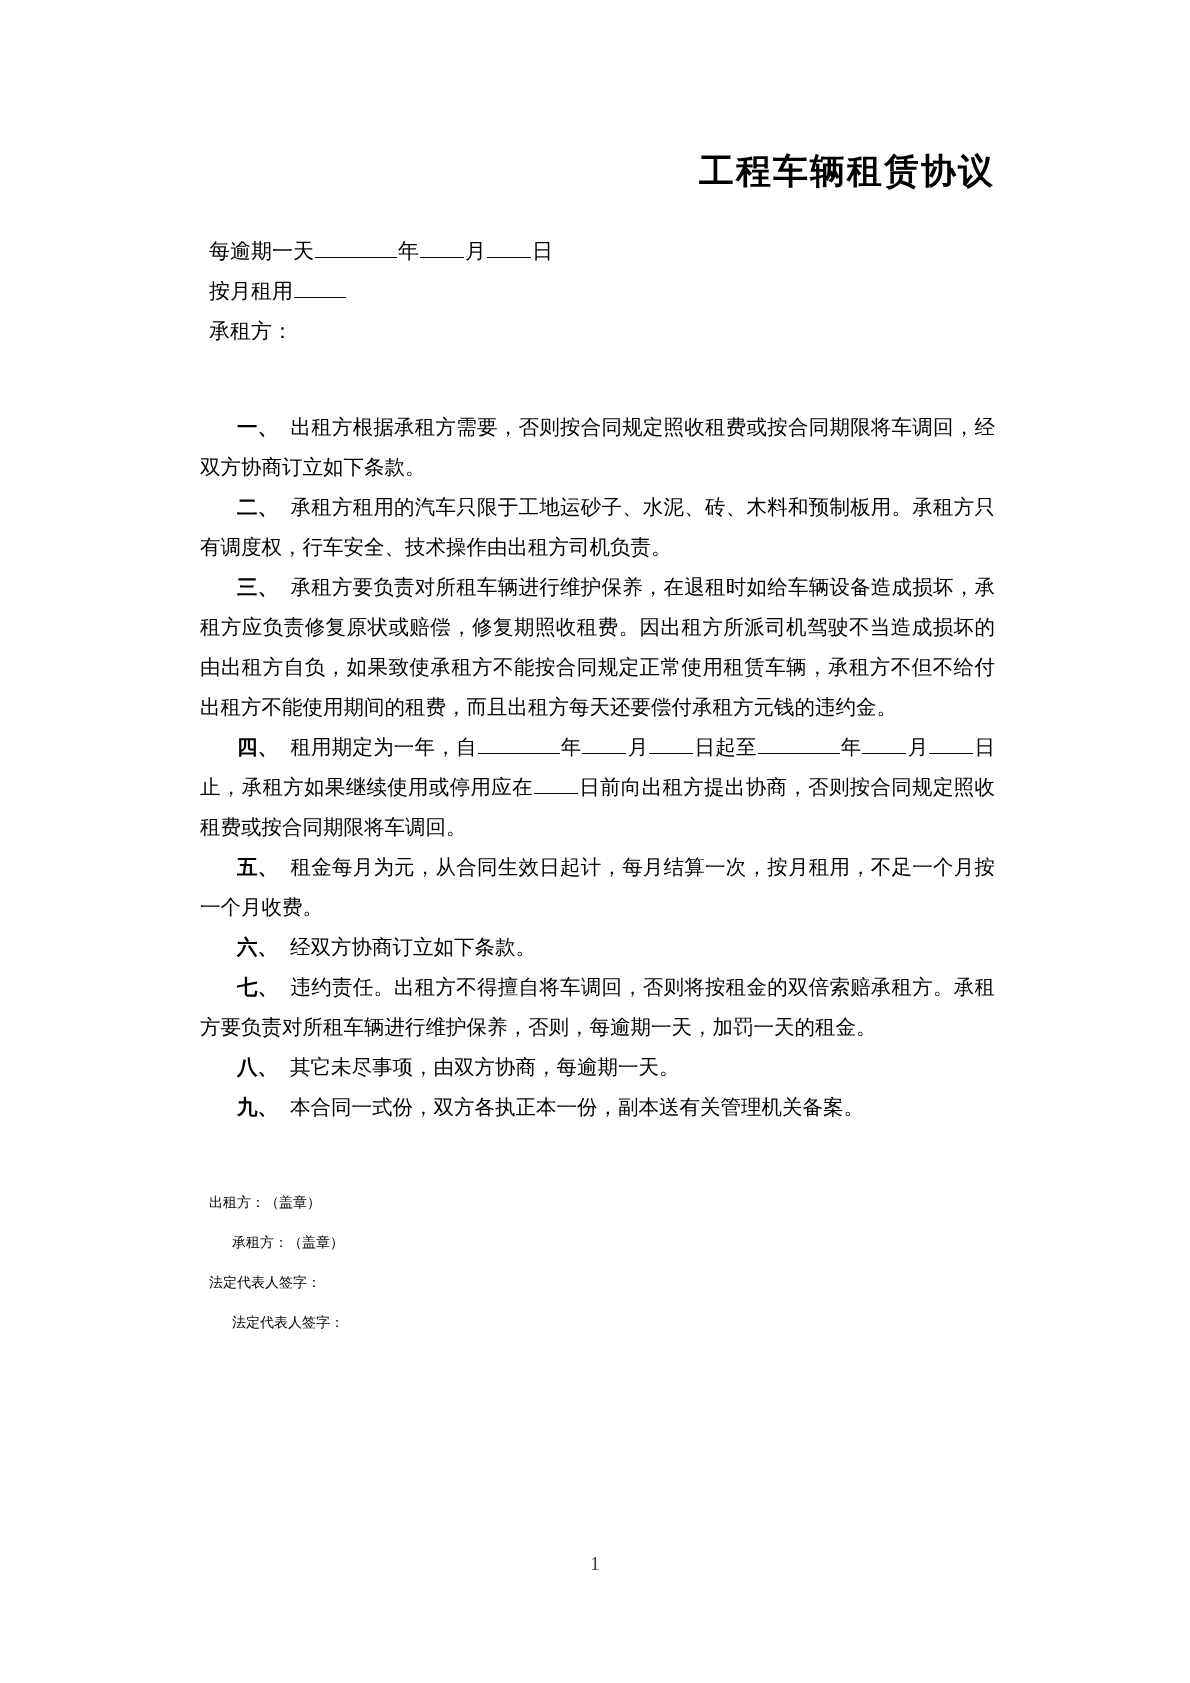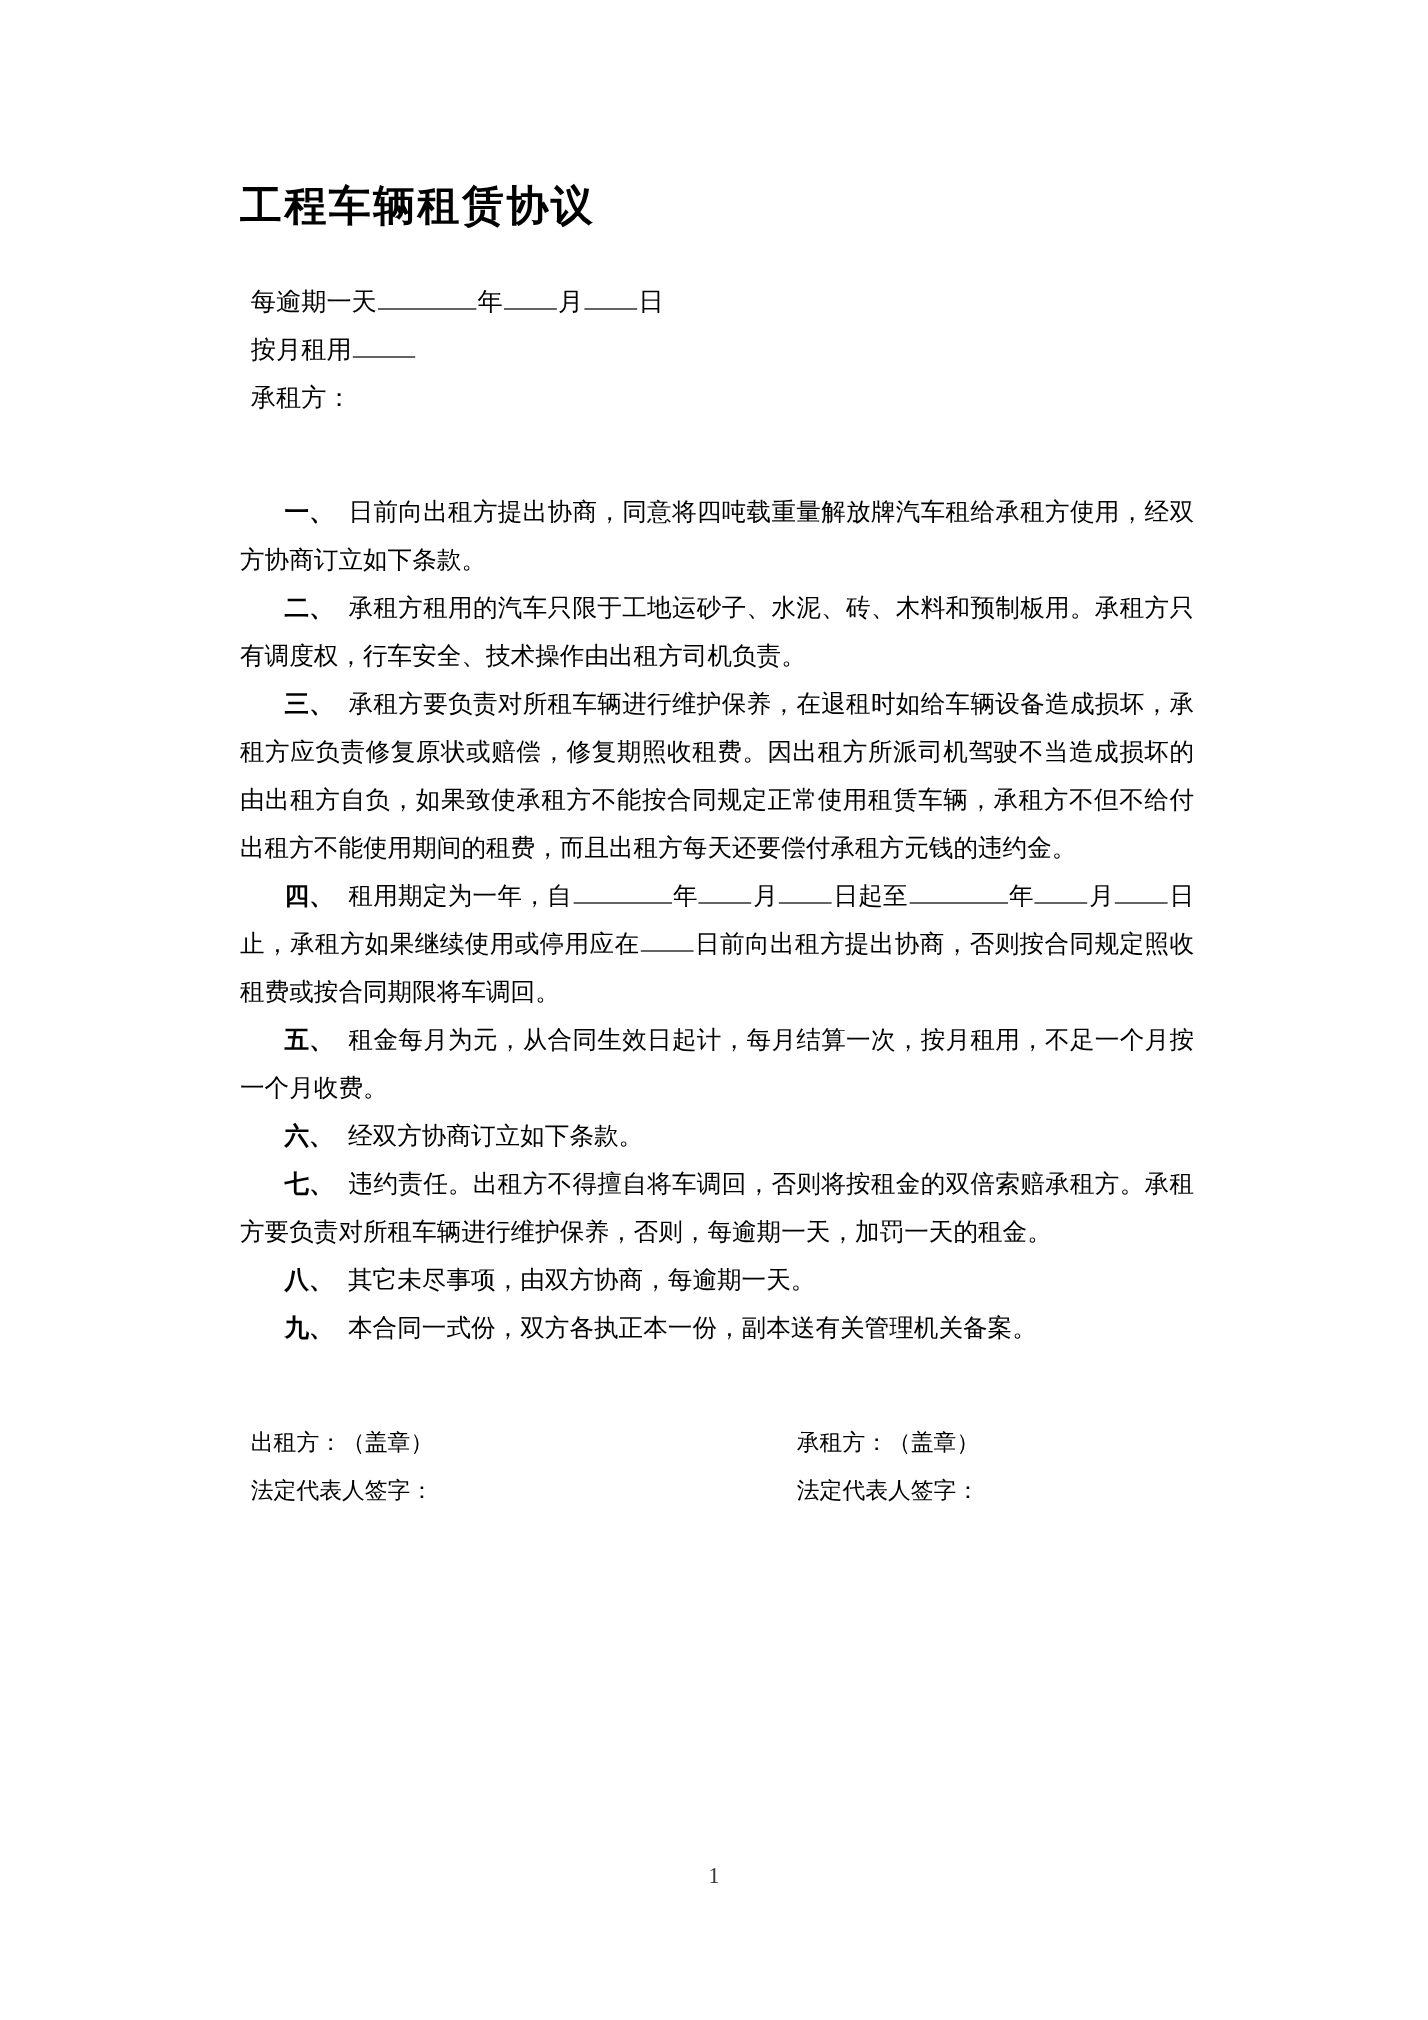--- a/index.html
+++ b/index.html
@@ -16,21 +16,21 @@
     overflow: hidden;
   }
   .page {
     position: relative;
     width: 1190px;
     height: 1683px;
     box-sizing: border-box;
     padding: 0 195px 0 200px;
   }
   .doc-title {
-    text-align: left;
+    text-align: right;
     font-size: 35px;
     font-weight: bold;
     letter-spacing: 2px;
     margin: 0;
     padding-top: 148px;
     font-family: "Liberation Sans", "DejaVu Sans", sans-serif;
   }
   .header-block {
     margin-top: 36px;
   }
@@ -68,23 +68,24 @@
     font-family: "Liberation Sans", "DejaVu Sans", sans-serif;
     margin-left: 37px;
     margin-right: 12px;
   }
   .sig-block {
     margin-top: 56px;
     padding-left: 9px;
   }
   .sig-row {
     display: flex;
-    font-size: 19px;
+    font-size: 14px;
     line-height: 40px;
     white-space: nowrap;
+    flex-direction: column;
   }
   .sig-col-a { width: 432px; flex: none; }
   .sig-col-b { flex: none; margin-left: 23px; }
   .page-number {
     position: absolute;
     left: 0;
     right: 0;
     top: 1553px;
     text-align: center;
     font-size: 19px;
@@ -103,21 +104,21 @@
     <div class="header-line"><span>每逾期一天</span><span class="blank blank-yr"></span><span>年</span><span class="blank blank-md"></span><span>月</span><span class="blank blank-md"></span><span>日</span></div>
 
     <div class="header-line"><span>按月租用</span><span class="blank blank-num"></span></div>
 
 
     <div class="header-line">承租方：</div>
   </div>
 
   <div class="body-block">
 
-    <p class="clause"><span class="clause-num">一、</span><span>日前向出租方提出协商，同意将四吨载重量解放牌汽车租给承租方使用，经双方协商订立如下条款。</span></p>
+    <p class="clause"><span class="clause-num">一、</span><span>出租方根据承租方需要，否则按合同规定照收租费或按合同期限将车调回，经双方协商订立如下条款。</span></p>
 
     <p class="clause"><span class="clause-num">二、</span><span>承租方租用的汽车只限于工地运砂子、水泥、砖、木料和预制板用。承租方只有调度权，行车安全、技术操作由出租方司机负责。</span></p>
 
     <p class="clause"><span class="clause-num">三、</span><span>承租方要负责对所租车辆进行维护保养，在退租时如给车辆设备造成损坏，承租方应负责修复原状或赔偿，修复期照收租费。因出租方所派司机驾驶不当造成损坏的由出租方自负，如果致使承租方不能按合同规定正常使用租赁车辆，承租方不但不给付出租方不能使用期间的租费，而且出租方每天还要偿付承租方元钱的违约金。</span></p>
 
     <p class="clause"><span class="clause-num">四、</span><span>租用期定为一年，自</span><span class="blank blank-yr"></span><span>年</span><span class="blank blank-md"></span><span>月</span><span class="blank blank-md"></span><span>日起至</span><span class="blank blank-yr"></span><span>年</span><span class="blank blank-md"></span><span>月</span><span class="blank blank-md"></span><span>日止，</span><span>承租方如果继续使用或停用应在</span><span class="blank blank-days"></span><span>日前向出租方提出协商，否则按合同规定照收租费或按合同期限将车调回。</span></p>
 
     <p class="clause"><span class="clause-num">五、</span><span>租金每月为元，从合同生效日起计，每月结算一次，按月租用，不足一个月按一个月收费。</span></p>
 
     <p class="clause"><span class="clause-num">六、</span><span>经双方协商订立如下条款。</span></p>

